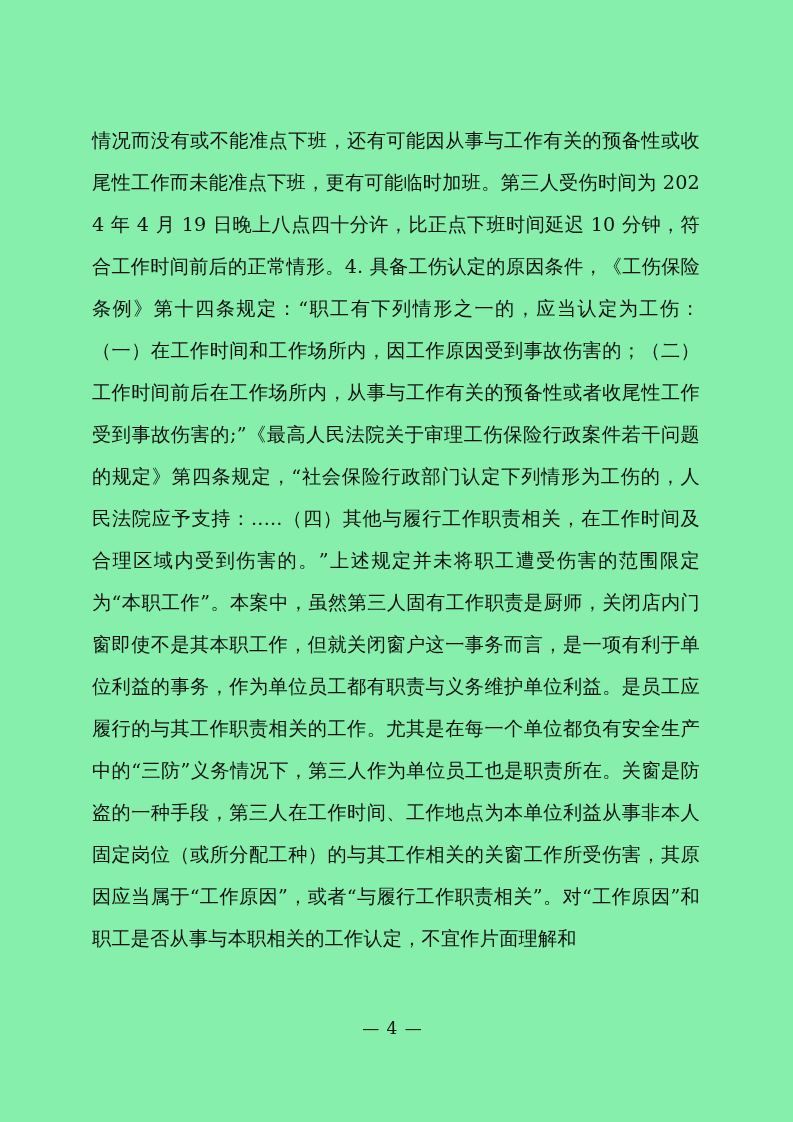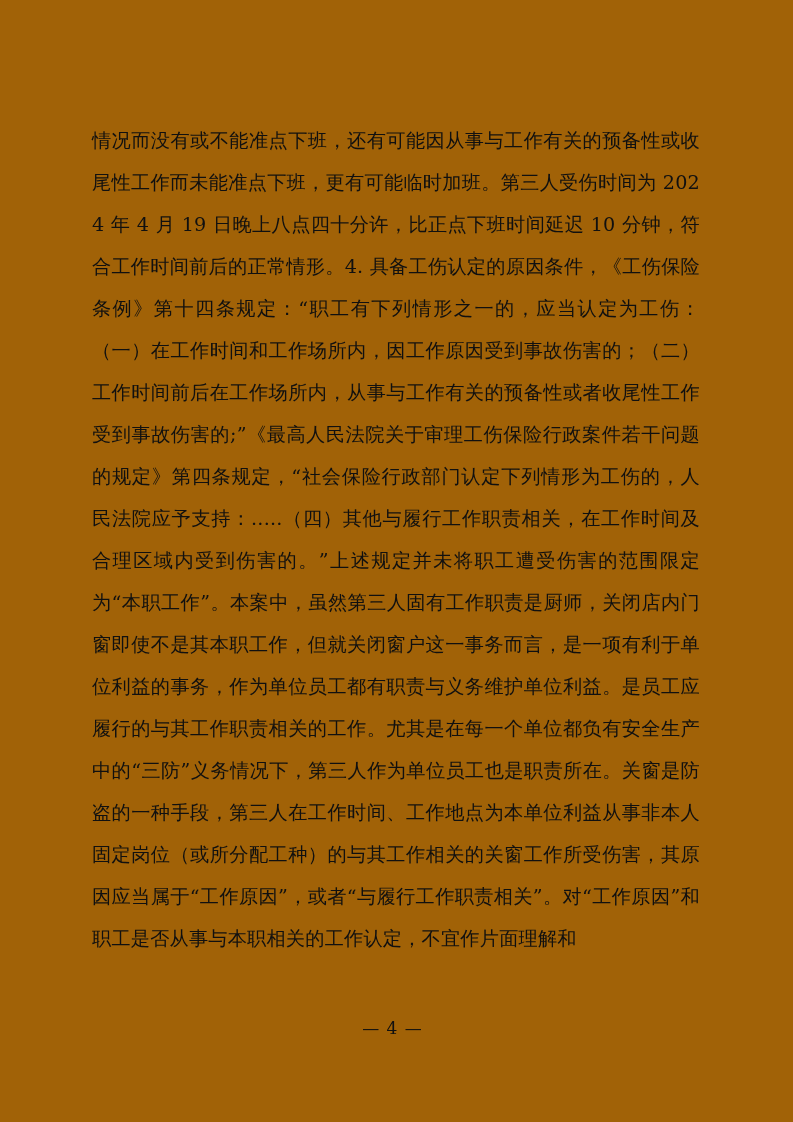--- a/index.html
+++ b/index.html
@@ -8,21 +8,21 @@
     background: #7a7a7a;
   }
   body {
     font-family: "DejaVu Serif", "Liberation Serif", serif;
   }
   .page {
     position: relative;
     width: 793px;
     height: 1122px;
     margin: 0 auto;
-    background: #a16207;
+    background: #86efac;
     box-sizing: border-box;
     overflow: hidden;
     padding-left: 16px;
   }
   .page-inner {
     position: absolute;
     left: 92px;
     top: 120px;
     width: 608px;
   }

